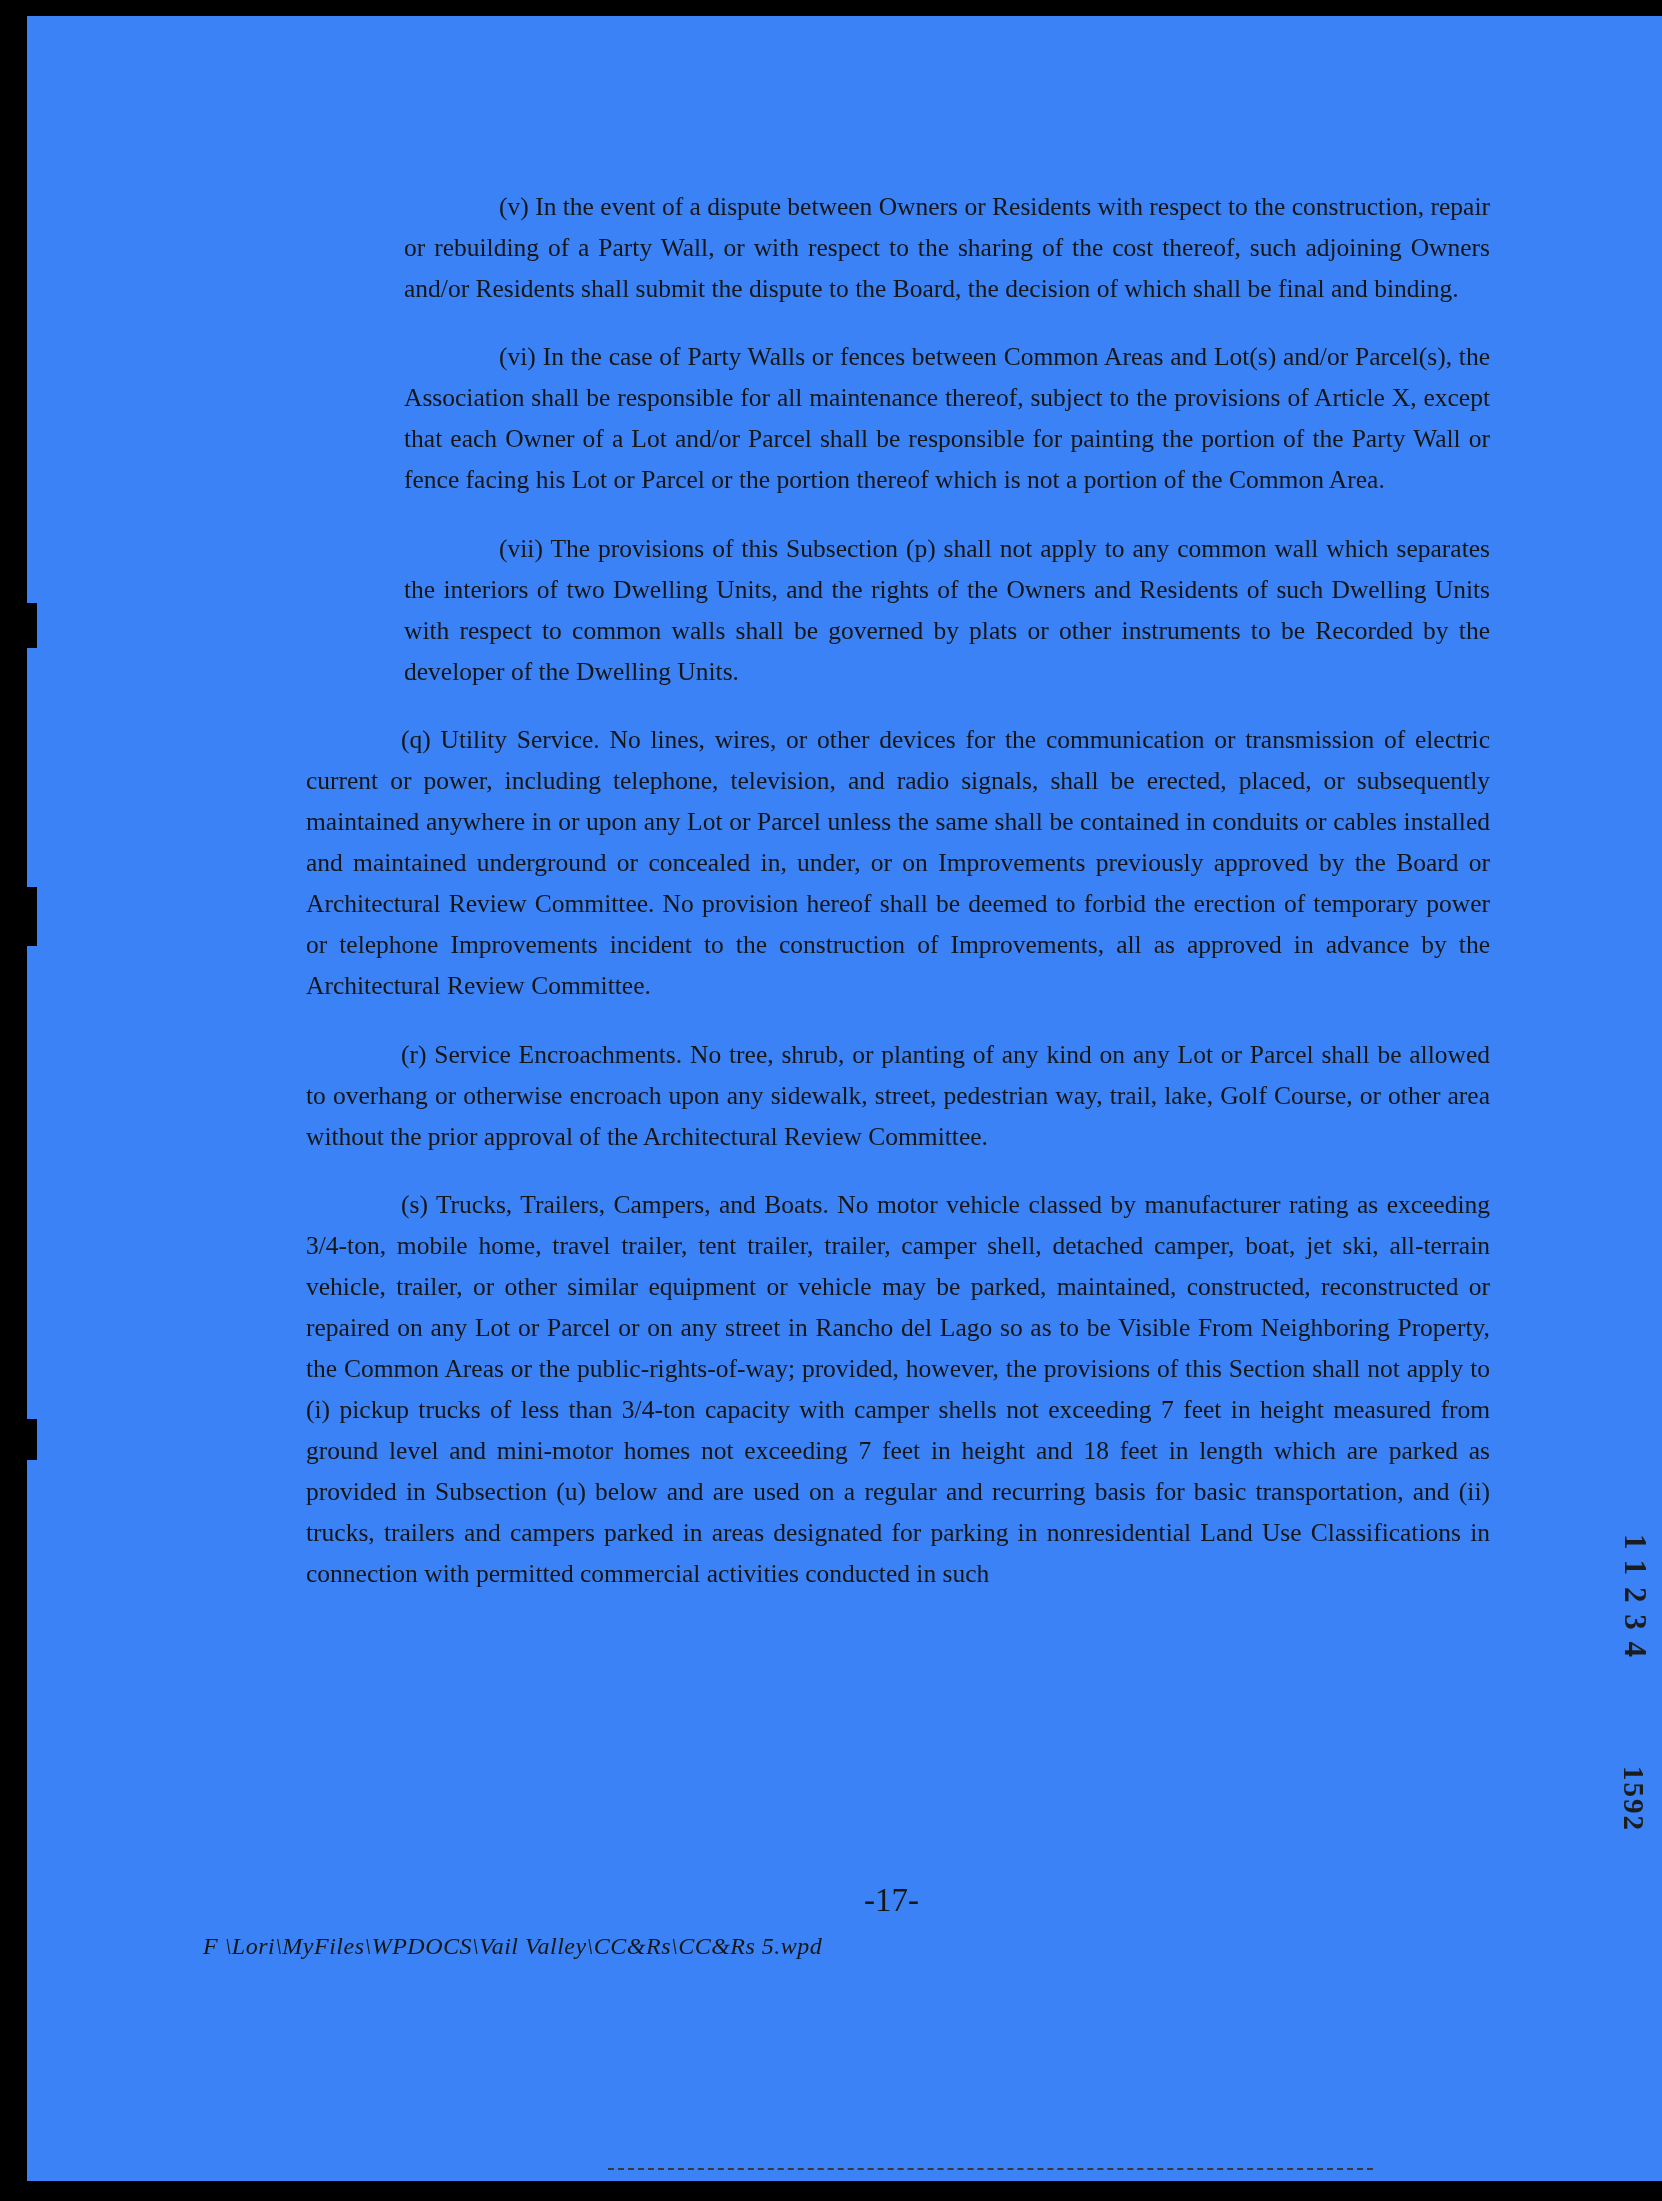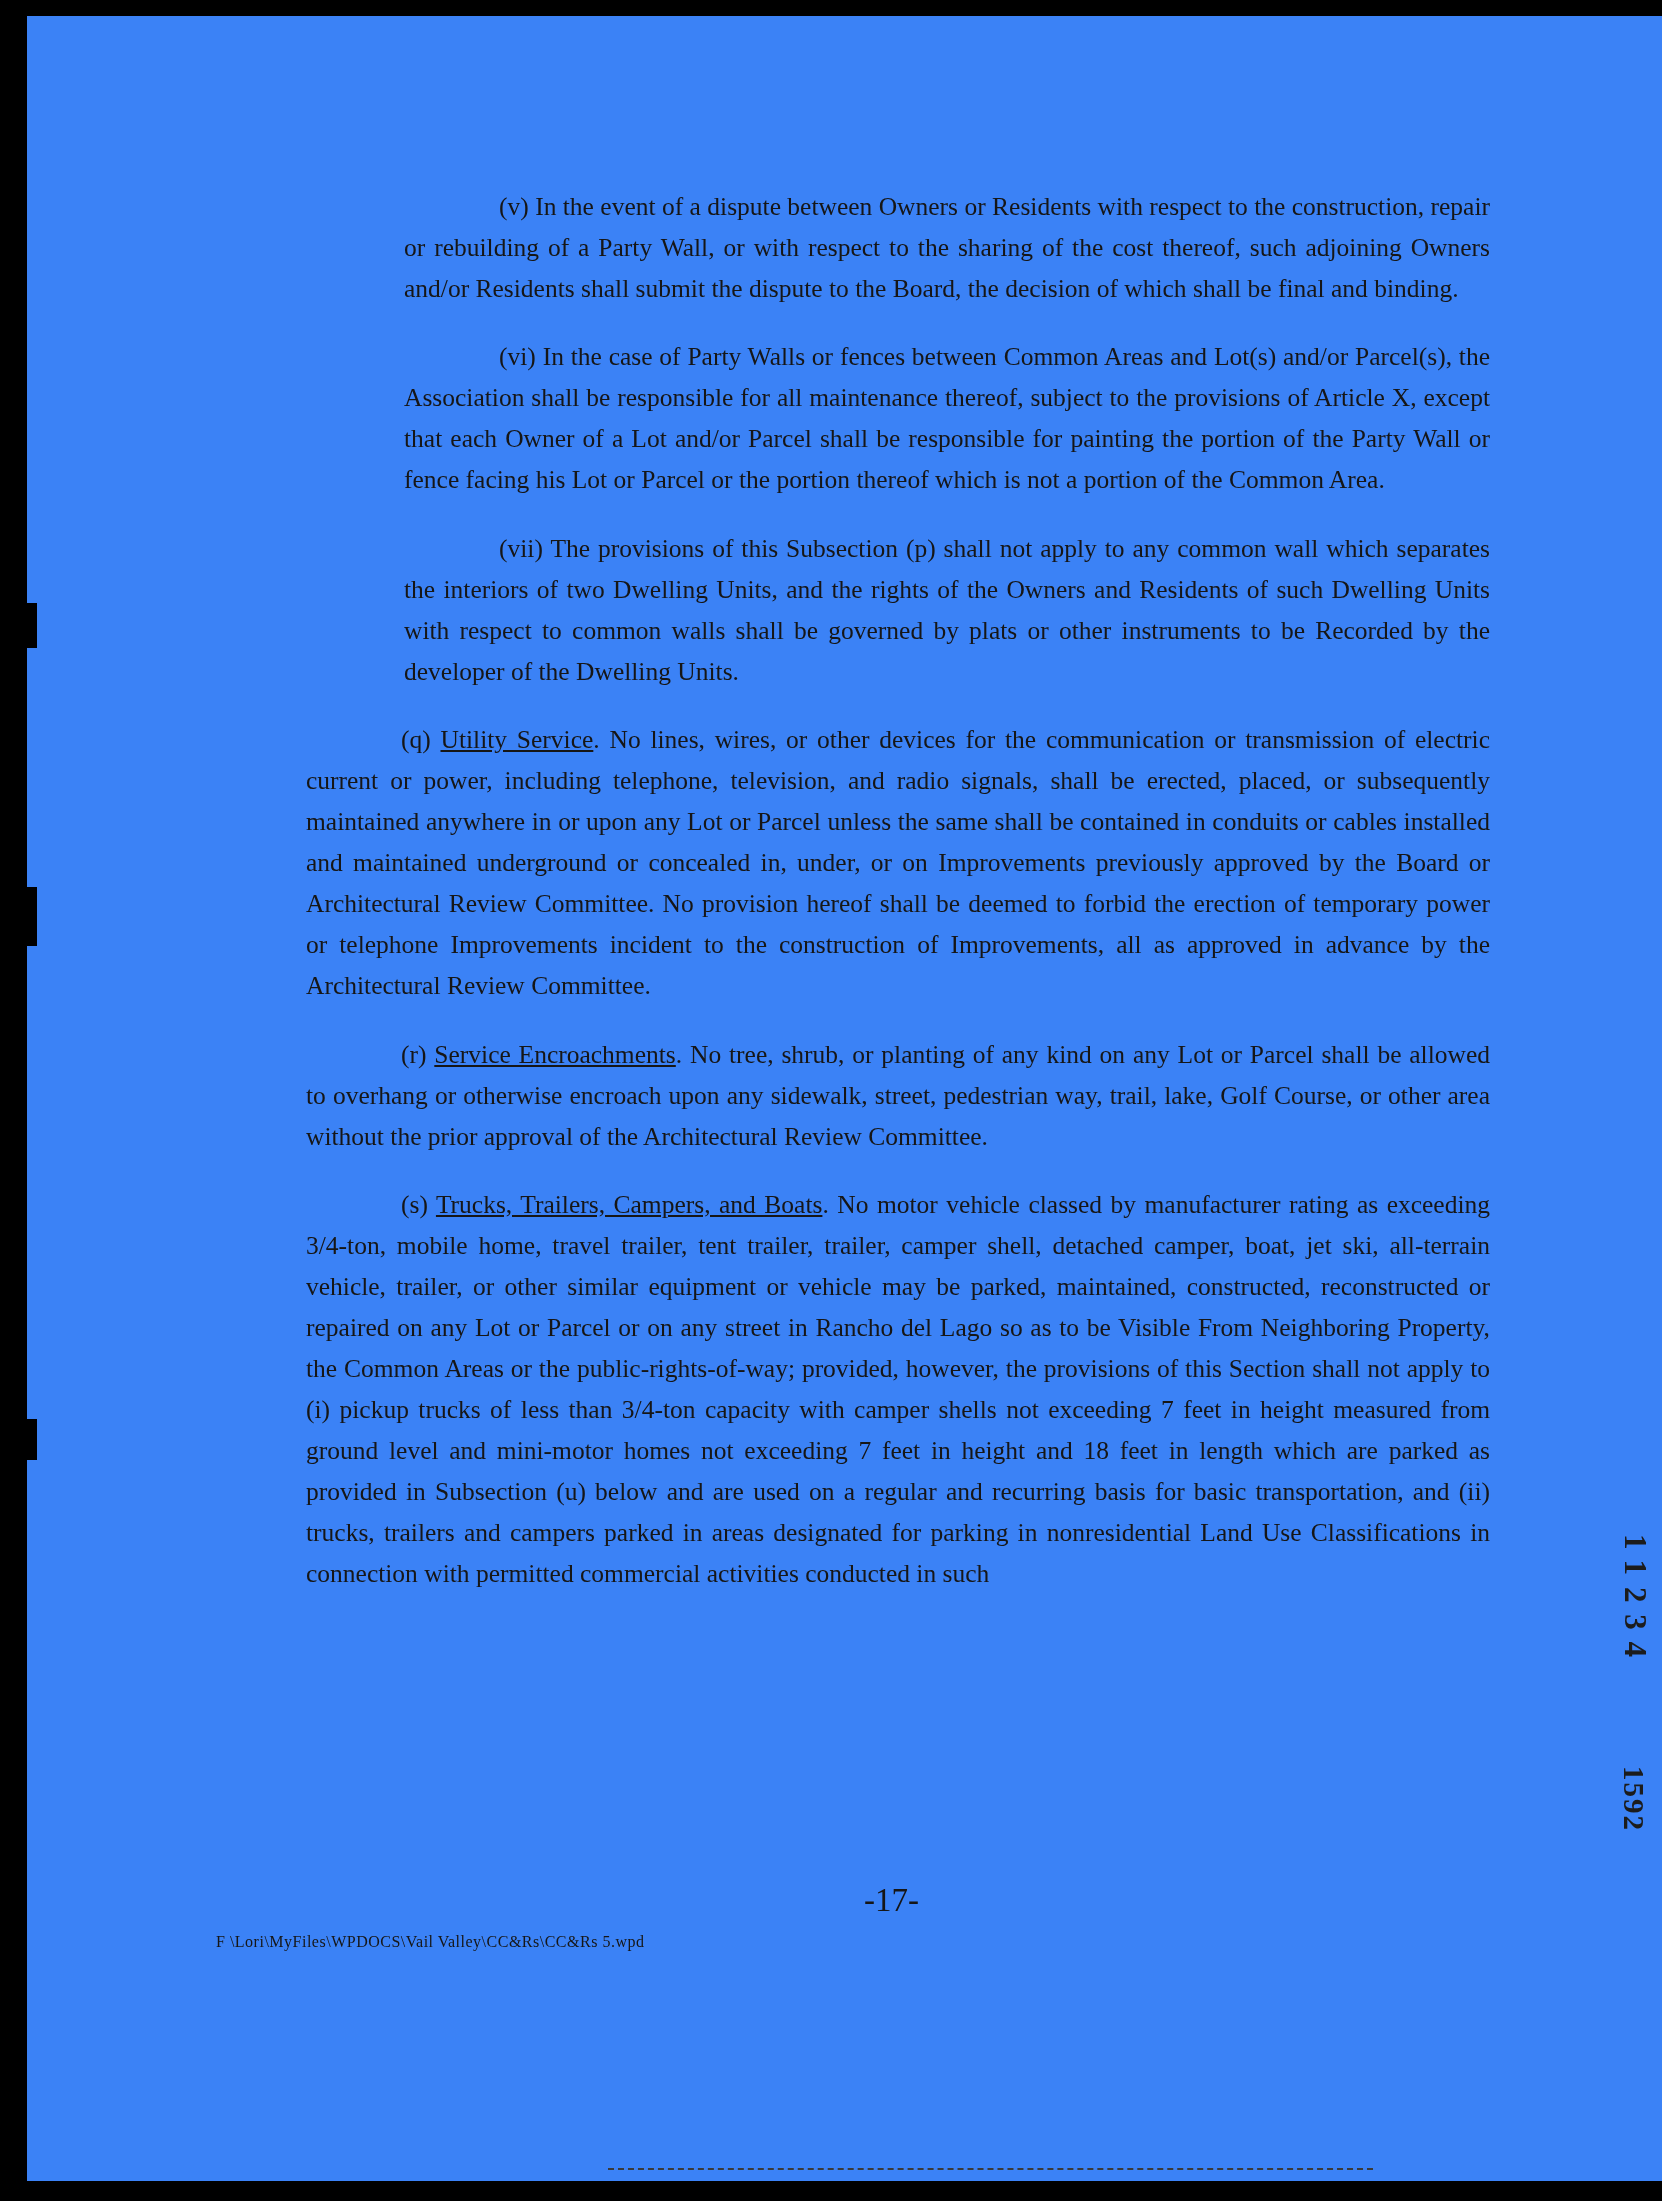--- a/index.html
+++ b/index.html
@@ -63,30 +63,30 @@
   }
   .para {
     margin: 0 0 27.4px 0;
     text-indent: 95px;
   }
   .para.sub {
     margin-left: 98px;
   }
   .para:last-child { margin-bottom: 4px; }
   .heading {
-    text-decoration: underline;
   }
   
   .footer-path {
     position: absolute;
-    left: 216px;
+    left: 203px;
     top: 1933px;
-    font-size: 16px;
+    font-size: 24px;
     letter-spacing: 0.5px;
     white-space: pre;
+    font-style: italic;
   }
   .footer-pagenum {
     position: absolute;
     left: 864px;
     top: 1882px;
     font-size: 33px;
   }
   
   .stamp {
     position: absolute;

